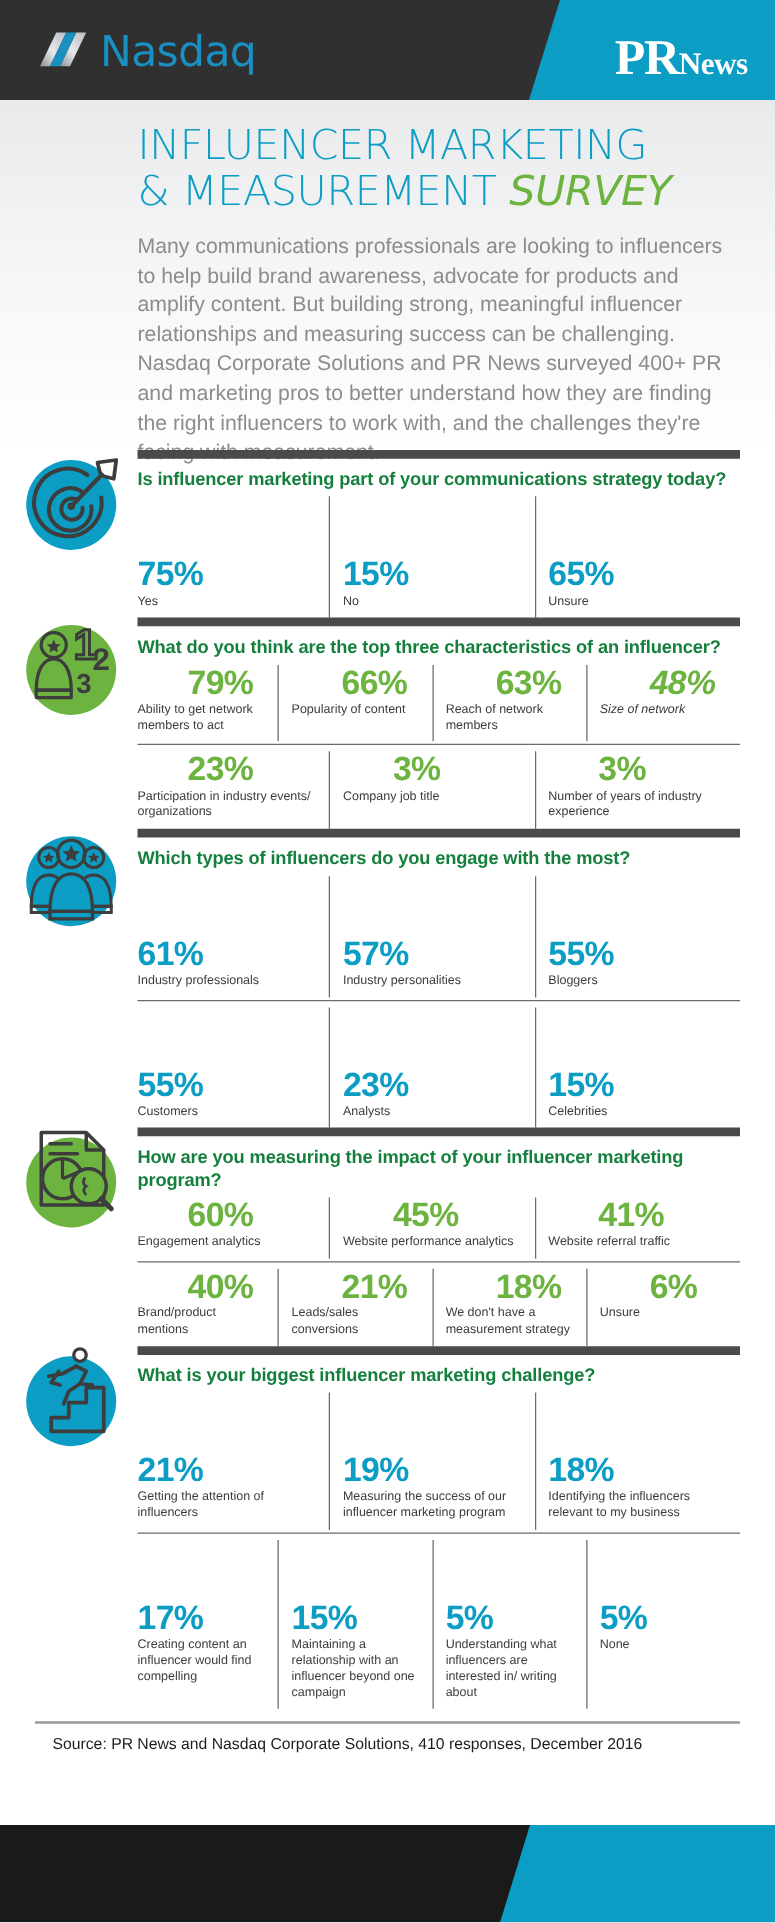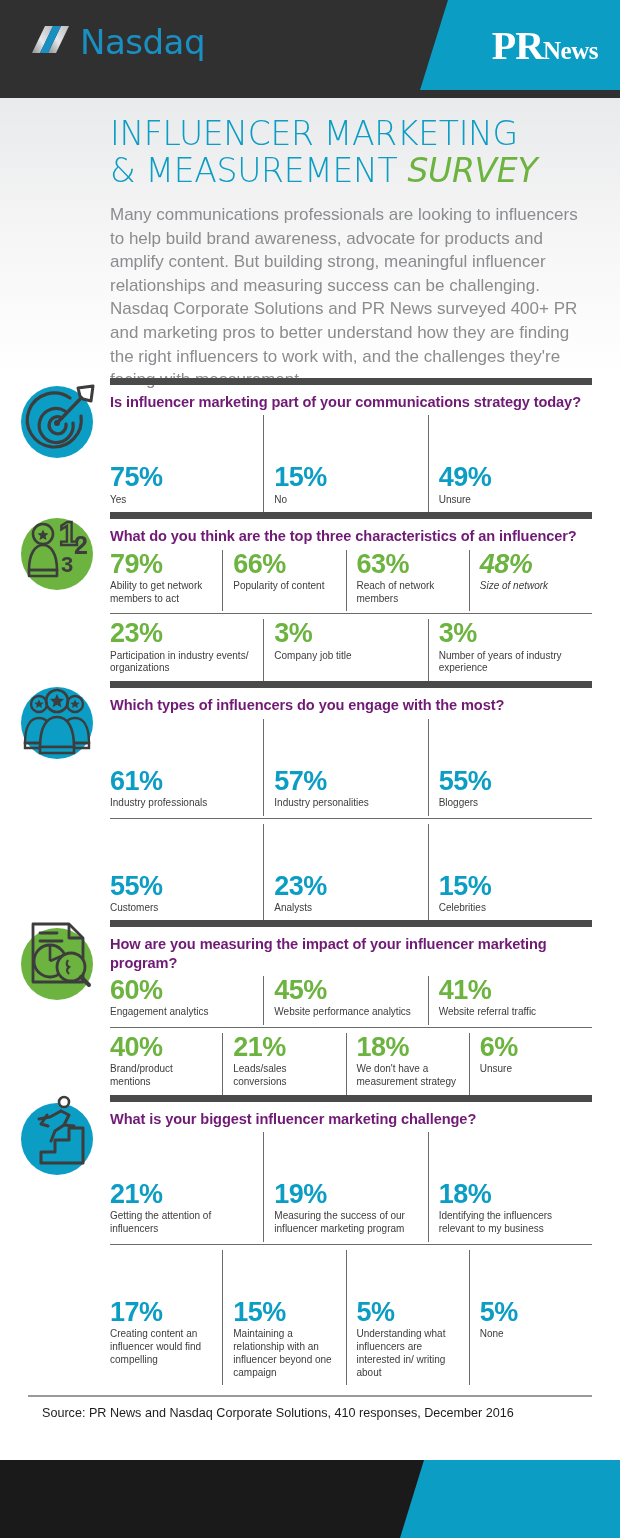--- a/index.html
+++ b/index.html
@@ -12,21 +12,21 @@
     width: 620px;
     height: 1538px;
     background: #ffffff;
     overflow: hidden;
   }
 
   
   .header {
     position: relative;
     width: 620px;
-    height: 98px;
+    height: 80px;
     background: #303030;
     overflow: hidden;
   }
   .header-teal {
     position: absolute;
     top: 0; right: 0;
     width: 200px; height: 90px;
     background: #0b9dc4;
     clip-path: polygon(28px 0, 200px 0, 200px 90px, 0 90px);
   }
@@ -109,21 +109,21 @@
   .icon-badge svg { display: block; width: 84px; height: 84px; }
 
   .topbar {
     height: 7px;
     background: #4a4a4a;
     margin-bottom: 8px;
   }
   .qtext {
     font-size: 14.6px;
     font-weight: bold;
-    color: #701a75;
+    color: #15803d;
     line-height: 1.26;
     margin-bottom: 4px;
     letter-spacing: -0.1px;
   }
 
   .statrow {
     display: flex;
     align-items: stretch;
   }
   .stat {
@@ -140,21 +140,21 @@
     line-height: 1.08;
     letter-spacing: -0.5px;
   }
   .stat .lbl {
     font-size: 10px;
     line-height: 1.28;
     color: #3c3c3c;
     margin-top: 1px;
   }
   .teal .pct { color: #0b9dc4; margin-top: 48px; }
-  .green .pct { color: #6cb33f; }
+  .green .pct { color: #6cb33f; margin-left: 40px; }
 
   .rule-thin {
     border-top: 1.5px solid #6b6b6b;
     margin: 2px 0 5px 0;
   }
 
   
   .source-wrap {
     padding: 0 28px 0 28px;
     margin-top: 10px;
@@ -238,21 +238,21 @@
         <div class="statrow teal">
           <div class="stat" style="flex: 1 1 0px;">
             <div class="pct">75%</div>
             <div class="lbl">Yes</div>
           </div>
           <div class="stat" style="flex: 1 1 0px;">
             <div class="pct">15%</div>
             <div class="lbl">No</div>
           </div>
           <div class="stat" style="flex: 1 1 0px;">
-            <div class="pct">49%</div>
+            <div class="pct">65%</div>
             <div class="lbl">Unsure</div>
           </div>
         </div>
       </div>
       <div class="section">
         <div class="icon-badge">
     <svg viewBox="0 0 84 84">
       <circle cx="40" cy="42" r="36" fill="#6cb33f"></circle>
       <circle cx="26" cy="22" r="10" fill="none" stroke="#3d3d3d" stroke-width="2.6"></circle>
       <path d="M26 17.5 l1.6 3.6 3.9 .4 -2.9 2.6 .8 3.8 -3.4-2 -3.4 2 .8-3.8 -2.9-2.6 3.9-.4z" fill="#3d3d3d"></path>

